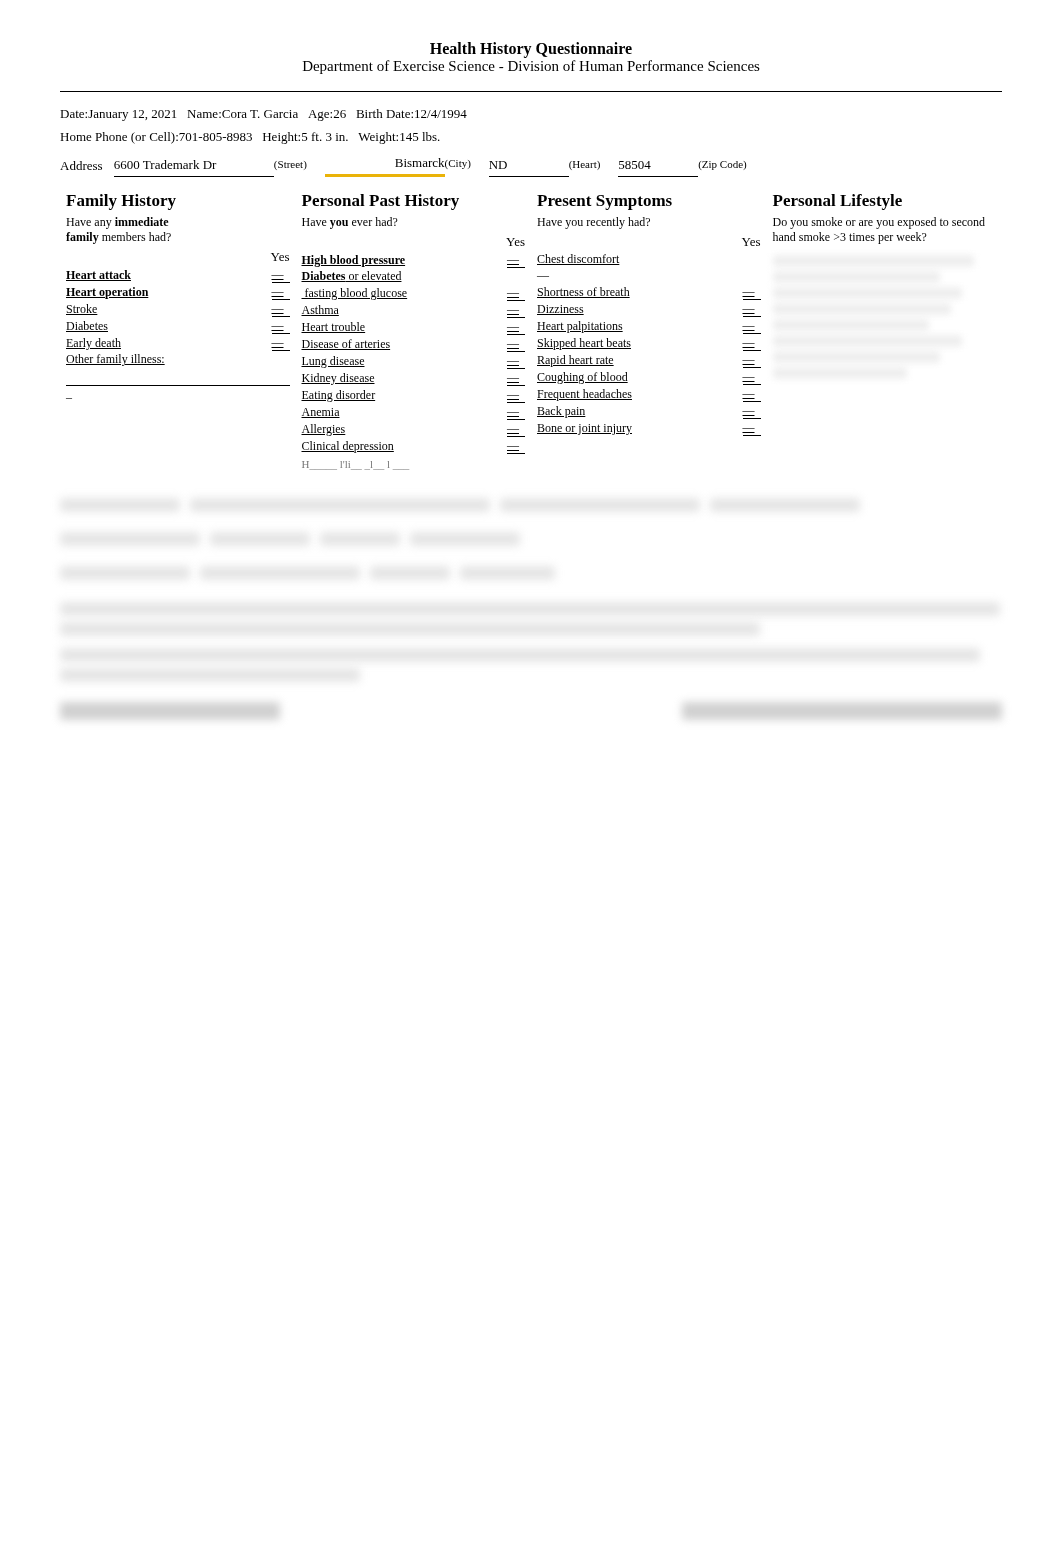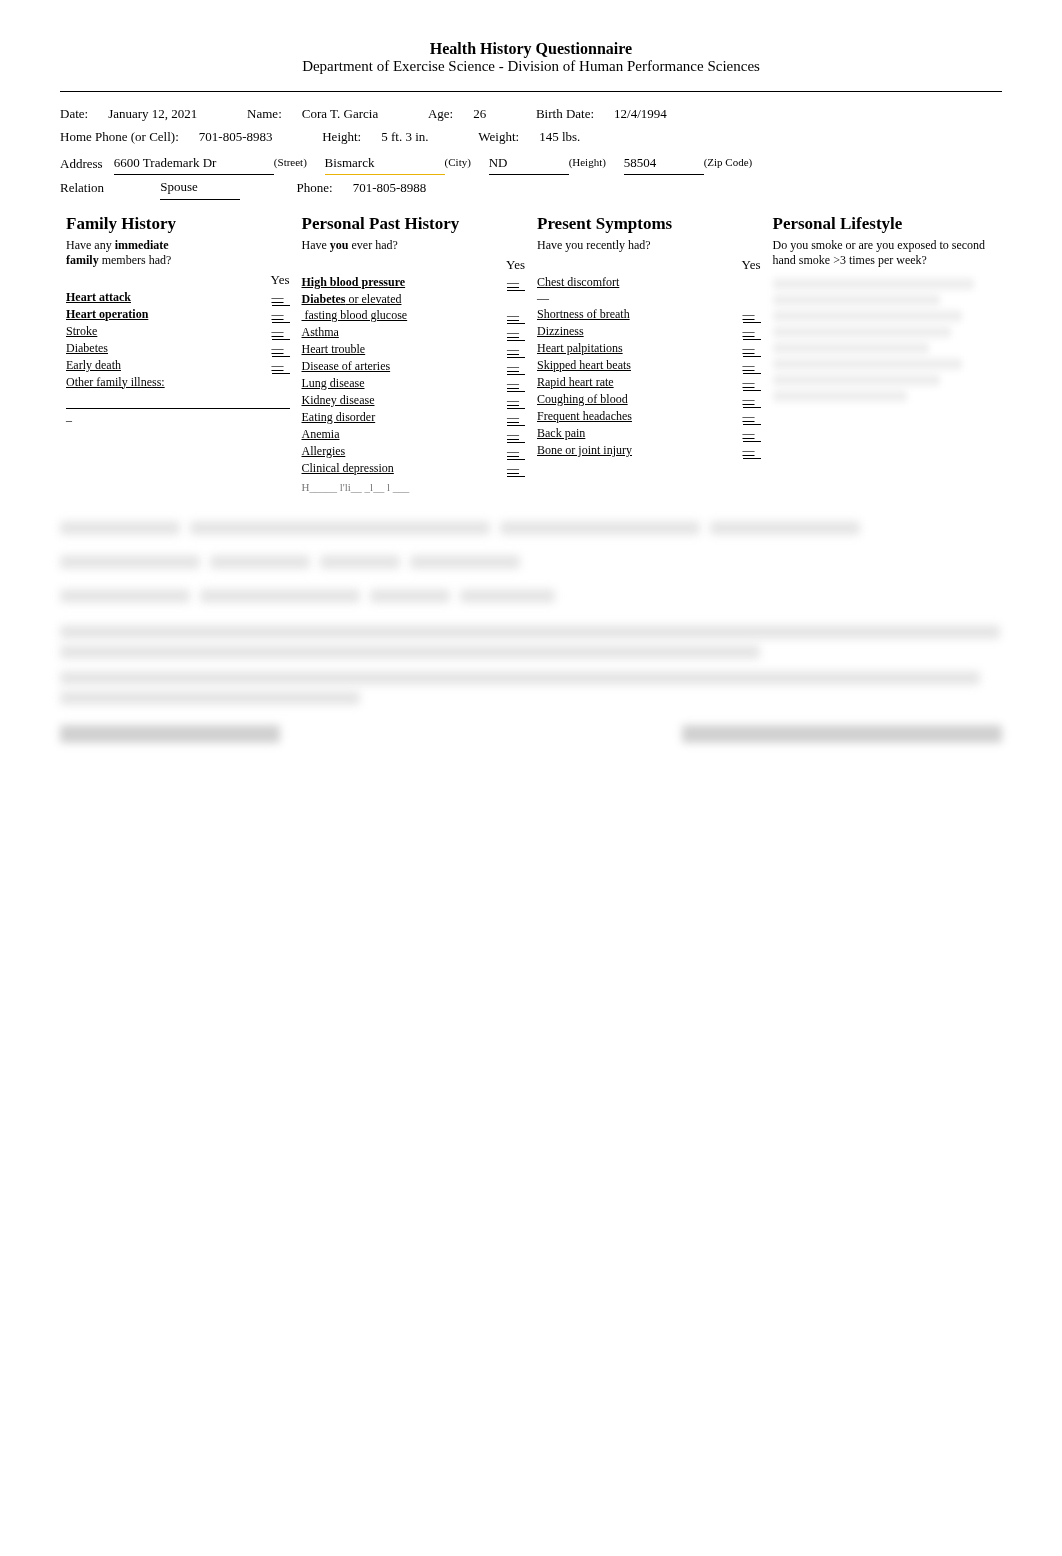--- a/index.html
+++ b/index.html
@@ -22,23 +22,22 @@
     }
     .header-subtitle {
       font-size: 15px;
     }
     .patient-info {
       margin-bottom: 10px;
       line-height: 1.8;
     }
     .patient-info-line {
       display: flex;
-      gap: 20px;
+      gap: 0;
       flex-wrap: wrap;
-      align-items: flex-end;
     }
     .address-row {
       display: flex;
       align-items: flex-end;
       gap: 4px;
       margin-top: 2px;
     }
     .field-label-below {
       font-size: 11px;
       text-align: center;
@@ -163,41 +162,33 @@
   </div>
   <div class="address-row">
     <span>Address</span>
     &nbsp;
     <div class="address-col">
       <span style="border-bottom:1px solid #000; min-width:160px; display:inline-block;">6600 Trademark Dr</span>
       <span class="field-label-below">(Street)</span>
     </div>
     &nbsp;&nbsp;&nbsp;
     <div class="address-col">
-      <span style="border-bottom:1px solid #eab308; min-width:120px; display:inline-block;">Bismarck</span>
+      <span style="border-bottom:3px solid #eab308; min-width:120px; display:inline-block;text-align:right;">Bismarck</span>
       <span class="field-label-below">(City)</span>
     </div>
     &nbsp;&nbsp;&nbsp;
     <div class="address-col">
       <span style="border-bottom:1px solid #000; min-width:80px; display:inline-block;">ND</span>
-      <span class="field-label-below">(Height)</span>
+      <span class="field-label-below">(Heart)</span>
     </div>
     &nbsp;&nbsp;&nbsp;
     <div class="address-col">
       <span style="border-bottom:1px solid #000; min-width:80px; display:inline-block;">58504</span>
       <span class="field-label-below">(Zip Code)</span>
     </div>
-  </div>
-  <div class="patient-info-line">
-    <span>Relation</span>
-    &nbsp;&nbsp;&nbsp;&nbsp;&nbsp;
-    <span style="border-bottom:1px solid #000; min-width:80px; display:inline-block;">Spouse</span>
-    &nbsp;&nbsp;&nbsp;&nbsp;&nbsp;
-    <span>Phone:</span>
-    <span>701-805-8988</span>
   </div>
 </div>
 
 <table class="main-table">
   <tbody>
       <tr>
 
     <td>
       <div class="col-header">
         <span>Family History</span>

